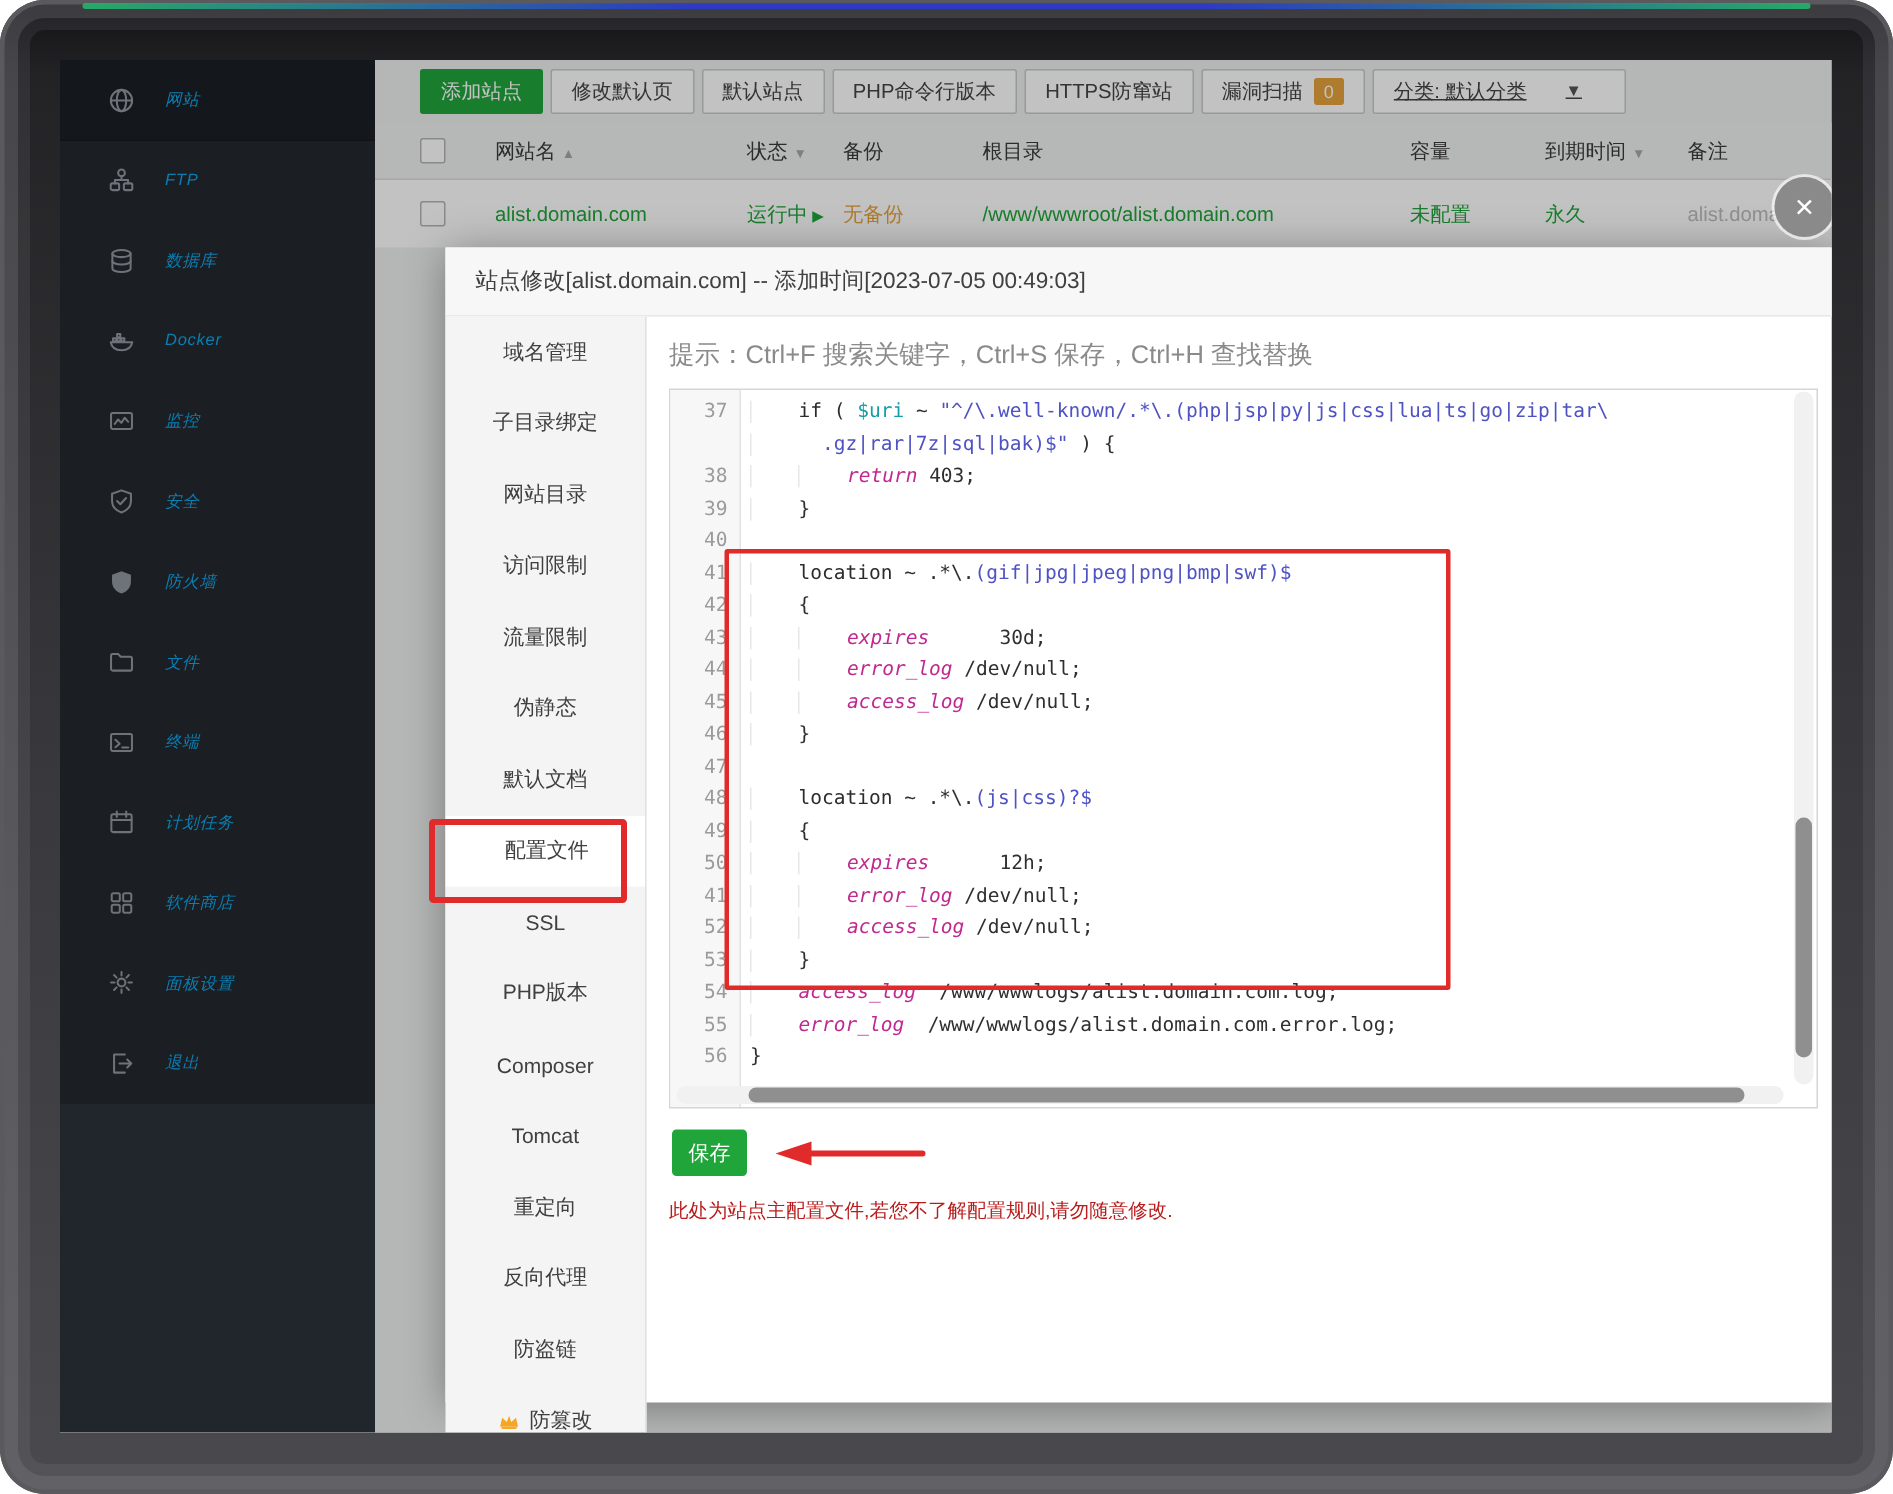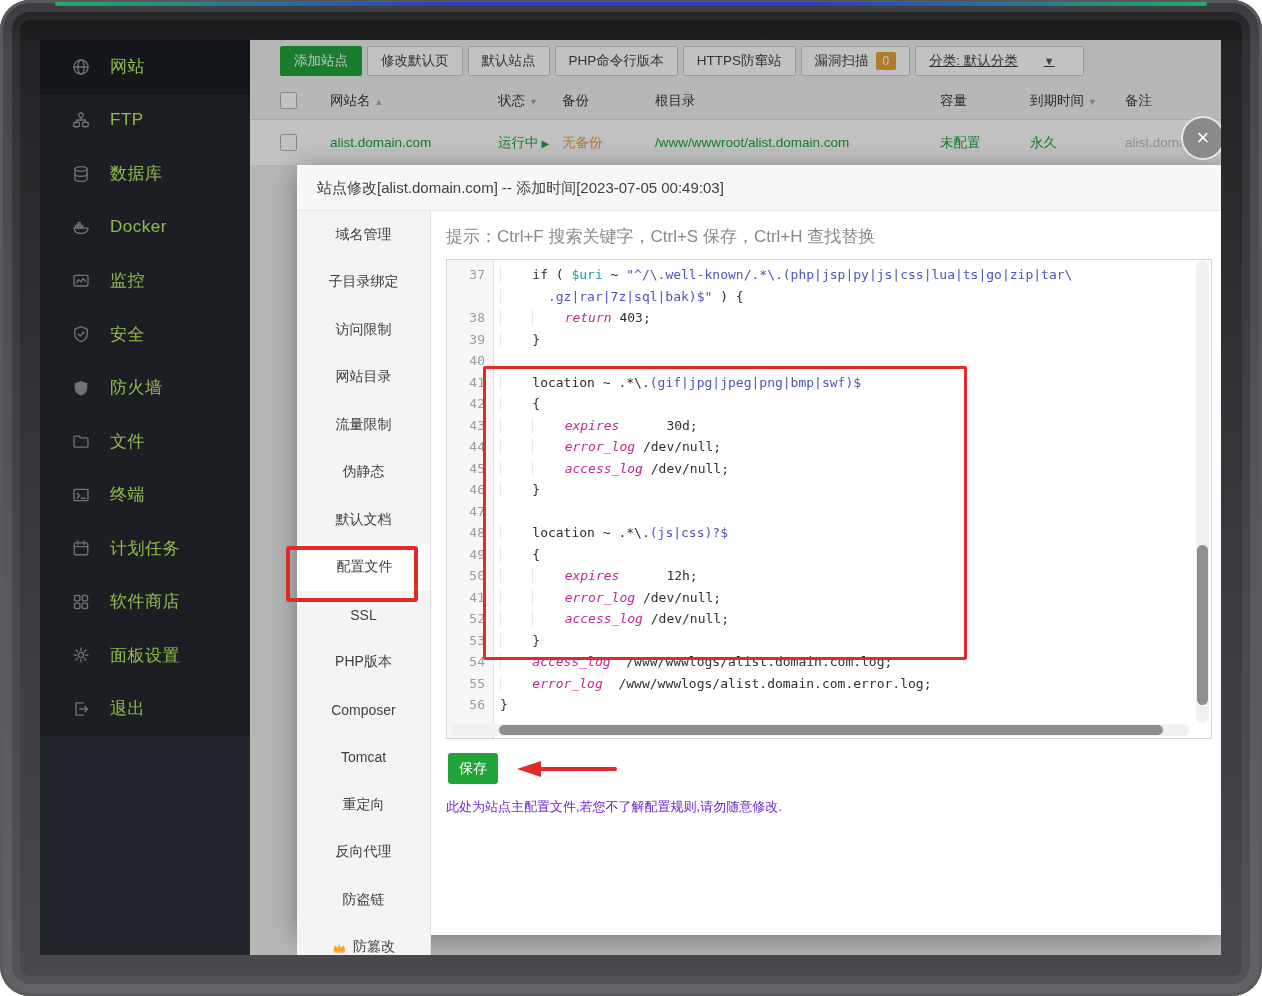--- a/index.html
+++ b/index.html
@@ -12,21 +12,21 @@
     background:linear-gradient(90deg,#23b56a,#2b3bd0 35%,#2b3bd0 65%,#23b56a);opacity:.9;}
   
   .panel{position:absolute;left:40px;top:40px;width:1181px;height:915px;background:#eef0f0;overflow:hidden;z-index:2;}
   
   .sidebar{position:absolute;left:0;top:0;width:210px;height:915px;background:#2c313b;}
   .side-menu{list-style:none;margin:0;padding:0;background:#24282d;}
   .side-item{height:53.5px;display:flex;align-items:center;padding-left:32px;cursor:pointer;}
   .side-item.active{background:#1b1f24;box-shadow:inset 0 -1px 0 #171a1e;}
   .side-item .icn{width:18px;height:18px;margin-right:20px;display:inline-flex;}
   .side-item .icn svg{width:18px;height:18px;fill:none;stroke:#9097a0;stroke-width:1.2;stroke-linecap:round;stroke-linejoin:round;}
-  .side-item .lbl{color:#bef264;font-size:17px;letter-spacing:.5px;}
+  .side-item .lbl{color:#0ea5e9;font-size:11px;letter-spacing:.5px;font-style:italic;}
   
   .main{position:absolute;left:210px;top:0;right:0;bottom:0;background:#eef0f0;}
   .toolbar{position:absolute;left:30px;top:6px;display:flex;gap:5px;align-items:flex-start;}
   .tbtn{height:30px;display:inline-flex;align-items:center;padding:0 13px;background:#fff;border:1px solid #c9c9c9;border-radius:2px;font-size:13.5px;color:#454545;cursor:pointer;white-space:nowrap;}
   .tbtn.primary{background:#20a53a;border-color:#20a53a;color:#fff;}
   .tbtn .badge{margin-left:7px;background:#e6a23c;color:#fff;font-size:12px;line-height:18px;padding:0 7px;border-radius:2px;}
   .tbtn .caret{margin-left:26px;font-size:11px;color:#555;}
   .tbtn.dropdown{padding-right:28px;text-decoration:underline;}
   
   .thead,.trow{position:absolute;left:0;right:0;display:grid;grid-template-columns:50px 168px 64px 93px 285px 90px 95px 1fr;align-items:center;padding-left:30px;box-sizing:border-box;}
@@ -65,21 +65,21 @@
   .tk-dir{color:#c02990;font-style:italic;}
   .tk-ind{border-left:1px solid #e7e7e7;white-space:pre;}
   .vtrack{position:absolute;right:2px;top:1px;width:13px;height:462px;background:#f1f1f1;border-radius:7px;}
   .vthumb{position:absolute;left:1px;width:11px;top:284px;height:160px;background:#8f8f8f;border-radius:6px;cursor:pointer;}
   .htrack{position:absolute;left:4px;right:22px;bottom:2px;height:12px;background:#f1f1f1;border-radius:6px;}
   .hthumb{position:absolute;top:1px;left:48px;width:664px;height:10px;background:#8f8f8f;border-radius:5px;cursor:pointer;}
   .code-redbox{position:absolute;left:36px;top:106px;width:478px;height:288px;border:3px solid #e12b2b;border-radius:2px;z-index:3;pointer-events:none;}
   .menu-redbox{position:absolute;left:246px;top:506px;width:124px;height:48px;border:4px solid #e12b2b;border-radius:3px;z-index:11;pointer-events:none;}
   .save{position:absolute;left:9px;top:542px;width:50px;height:31px;background:#20a53a;border:none;border-radius:3px;color:#fff;font-size:14px;cursor:pointer;font-family:inherit;}
   .arrow-annot{position:absolute;left:76px;top:548px;z-index:3;}
-  .fnote{position:absolute;left:7px;top:587px;margin:0;font-size:13px;color:#6d28d9;}
+  .fnote{position:absolute;left:7px;top:587px;margin:0;font-size:13px;color:#b91c1c;}
 </style>
 </head>
 <body>
 
 <div class="frame">
   <div class="frame-accent"></div>
 
   <div class="panel">
 
     <aside class="sidebar">
@@ -291,25 +291,25 @@
       <div class="mtab">
 
             <span class="mlbl">域名管理</span>
           </div>
           <div class="mtab">
 
             <span class="mlbl">子目录绑定</span>
           </div>
           <div class="mtab">
 
+            <span class="mlbl">网站目录</span>
+          </div>
+          <div class="mtab">
+
             <span class="mlbl">访问限制</span>
-          </div>
-          <div class="mtab">
-
-            <span class="mlbl">网站目录</span>
           </div>
           <div class="mtab">
 
             <span class="mlbl">流量限制</span>
           </div>
           <div class="mtab">
 
             <span class="mlbl">伪静态</span>
           </div>
           <div class="mtab">

